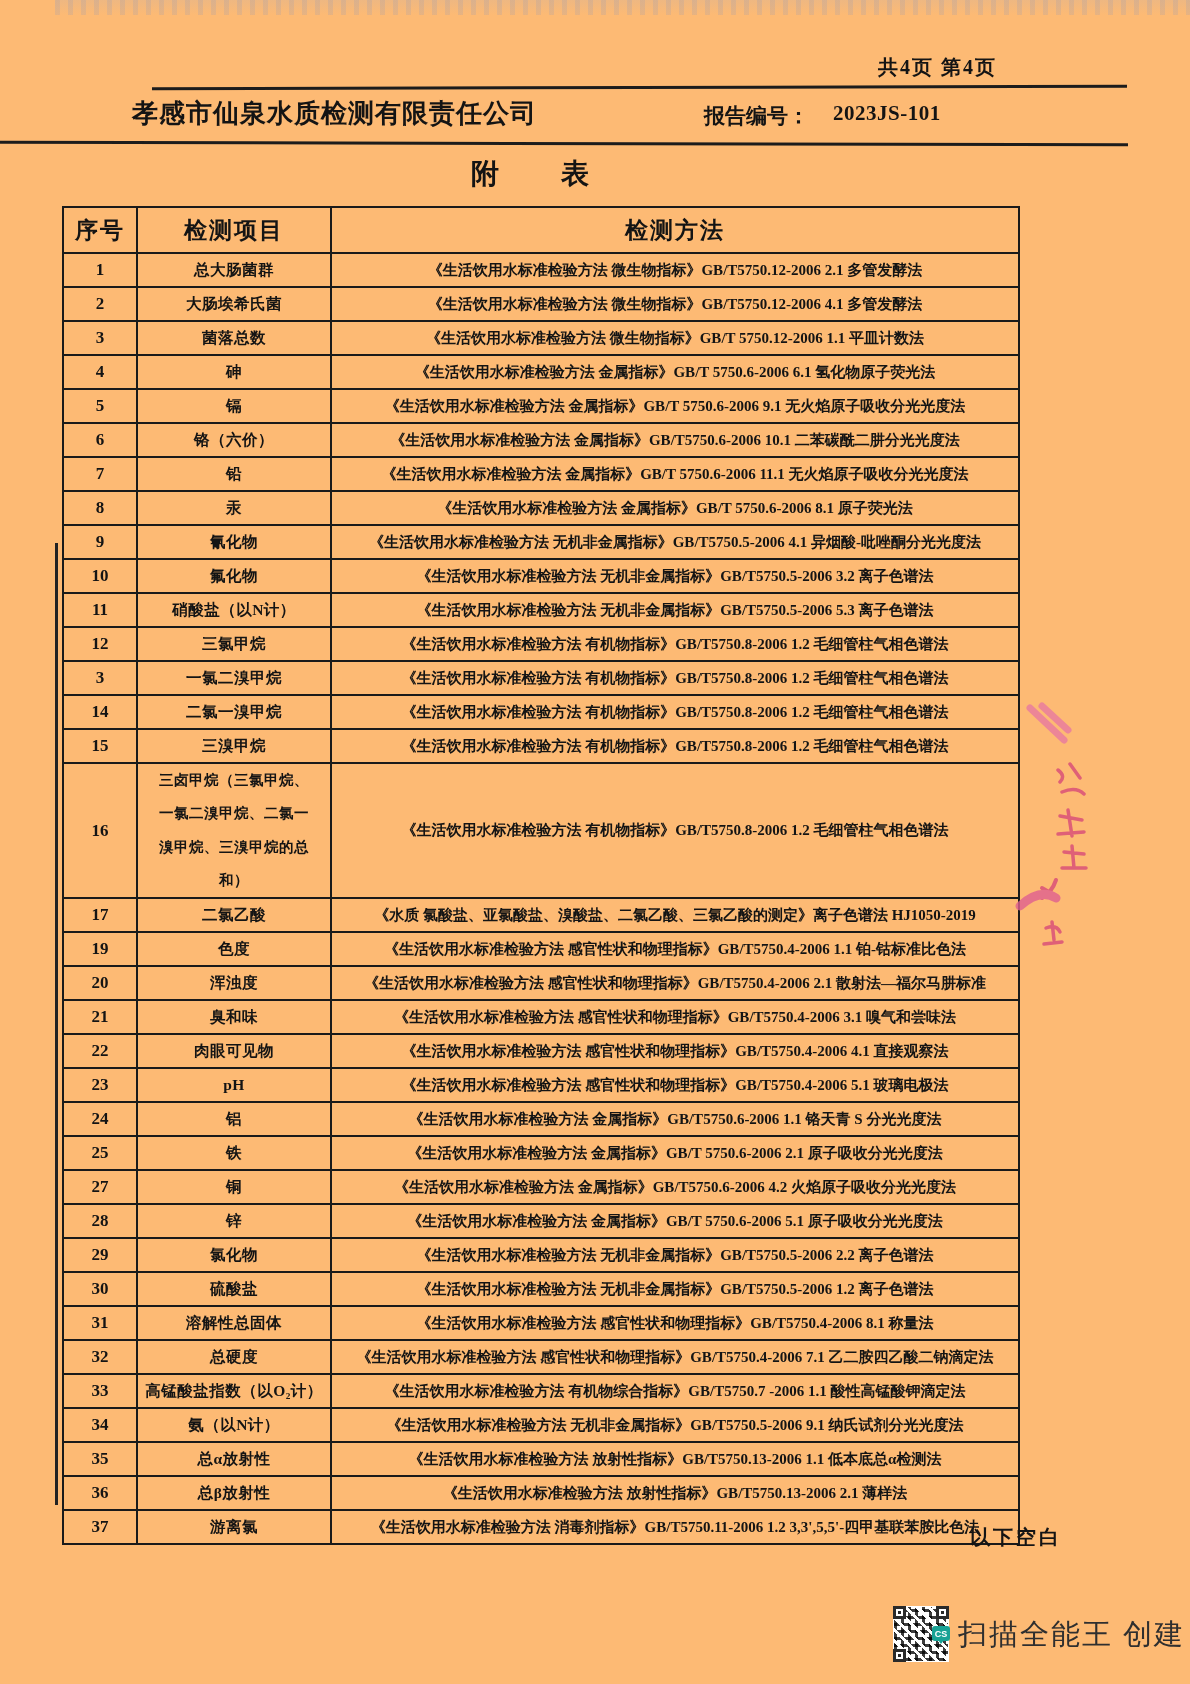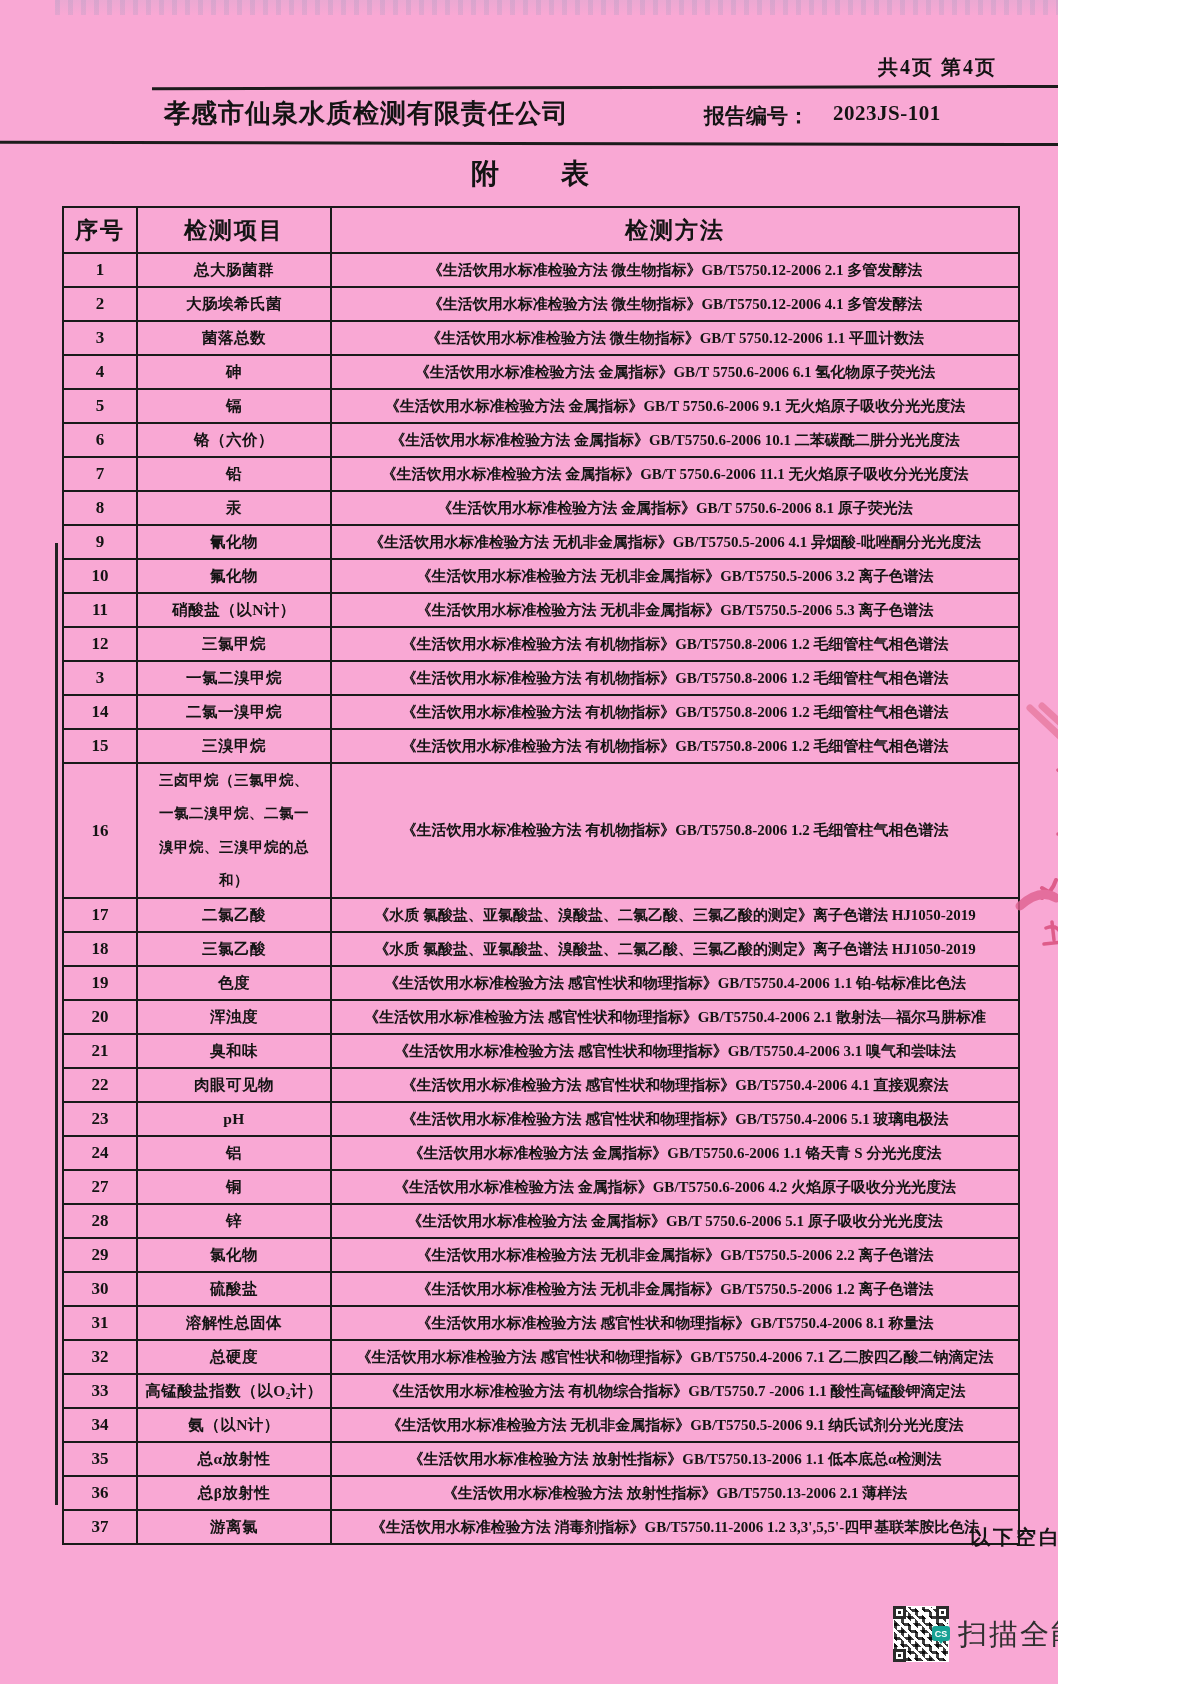--- a/index.html
+++ b/index.html
@@ -1,38 +1,38 @@
 <!DOCTYPE html>
 <html style="--seal-red: #d84a78; --qr-teal: #18a295;"><head>
 <meta charset="utf-8">
 <style>
   html,body{margin:0;padding:0;background:#ffffff;}
   .page{
     position:relative;
-    width:1058px;height:1684px;
-    background:#f9a8d4;
+    width:1190px;height:1684px;
+    background:#fdba74;
     font-family:"Liberation Serif", serif;
     color:#141414;
     overflow:hidden;
   }
   .scan-texture{
     position:absolute;left:55px;top:0;width:1135px;height:15px;
     background:
       repeating-linear-gradient(90deg, rgba(140,150,185,.20) 0 5px, rgba(255,255,255,0) 5px 13px),
       linear-gradient(180deg, rgba(160,170,200,.16), rgba(255,255,255,0));
   }
   .page-indicator{
     position:absolute;left:878px;top:54px;
     font-size:20px;font-weight:700;letter-spacing:2px;white-space:nowrap;
   }
   .rule-1{position:absolute;left:152px;top:86px;width:975px;height:3px;background:#1c1c1c;transform:rotate(-0.15deg);}
   .company-name{
     position:absolute;left:132px;top:96px;
     font-family:"Liberation Sans", sans-serif;
-    font-size:26px;font-weight:700;letter-spacing:1px;white-space:nowrap;margin-left:32px;
+    font-size:26px;font-weight:700;letter-spacing:1px;white-space:nowrap;
   }
   .report-label{position:absolute;left:704px;top:102px;font-size:21px;font-weight:700;white-space:nowrap;}
   .report-number{position:absolute;left:833px;top:101px;font-size:21px;font-weight:700;letter-spacing:.5px;white-space:nowrap;}
   .rule-2{position:absolute;left:0;top:142px;width:1128px;height:3px;background:#1c1c1c;transform:rotate(0.12deg);}
   .doc-title{
     position:absolute;left:0;top:155px;width:1062px;
     text-align:center;font-size:28px;font-weight:700;letter-spacing:2px;
   }
   table.method-table{
     position:absolute;left:62px;top:206px;
@@ -192,25 +192,20 @@
           <td class="col-no">16</td>
           <td class="col-item">三卤甲烷（三氯甲烷、一氯二溴甲烷、二氯一溴甲烷、三溴甲烷的总和）</td>
           <td class="col-method">《生活饮用水标准检验方法 有机物指标》GB/T5750.8-2006 1.2 毛细管柱气相色谱法</td>
         </tr>
         <tr>
           <td class="col-no">17</td>
           <td class="col-item">二氯乙酸</td>
           <td class="col-method">《水质 氯酸盐、亚氯酸盐、溴酸盐、二氯乙酸、三氯乙酸的测定》离子色谱法 HJ1050-2019</td>
         </tr>
         <tr>
-          <td class="col-no">18</td>
-          <td class="col-item">三氯乙酸</td>
-          <td class="col-method">《水质 氯酸盐、亚氯酸盐、溴酸盐、二氯乙酸、三氯乙酸的测定》离子色谱法 HJ1050-2019</td>
-        </tr>
-        <tr>
           <td class="col-no">19</td>
           <td class="col-item">色度</td>
           <td class="col-method">《生活饮用水标准检验方法 感官性状和物理指标》GB/T5750.4-2006 1.1 铂-钴标准比色法</td>
         </tr>
         <tr>
           <td class="col-no">20</td>
           <td class="col-item">浑浊度</td>
           <td class="col-method">《生活饮用水标准检验方法 感官性状和物理指标》GB/T5750.4-2006 2.1 散射法—福尔马肼标准</td>
         </tr>
         <tr>
@@ -225,20 +220,25 @@
         </tr>
         <tr>
           <td class="col-no">23</td>
           <td class="col-item">pH</td>
           <td class="col-method">《生活饮用水标准检验方法 感官性状和物理指标》GB/T5750.4-2006 5.1 玻璃电极法</td>
         </tr>
         <tr>
           <td class="col-no">24</td>
           <td class="col-item">铝</td>
           <td class="col-method">《生活饮用水标准检验方法 金属指标》GB/T5750.6-2006 1.1 铬天青 S 分光光度法</td>
+        </tr>
+        <tr>
+          <td class="col-no">25</td>
+          <td class="col-item">铁</td>
+          <td class="col-method">《生活饮用水标准检验方法 金属指标》GB/T 5750.6-2006 2.1 原子吸收分光光度法</td>
         </tr>
         <tr>
           <td class="col-no">27</td>
           <td class="col-item">铜</td>
           <td class="col-method">《生活饮用水标准检验方法 金属指标》GB/T5750.6-2006 4.2 火焰原子吸收分光光度法</td>
         </tr>
         <tr>
           <td class="col-no">28</td>
           <td class="col-item">锌</td>
           <td class="col-method">《生活饮用水标准检验方法 金属指标》GB/T 5750.6-2006 5.1 原子吸收分光光度法</td>

